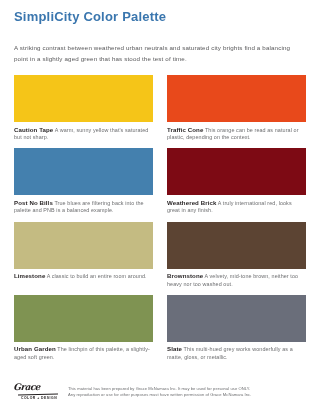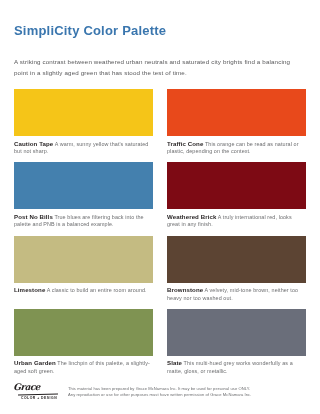--- a/index.html
+++ b/index.html
@@ -19,21 +19,21 @@
     height: 414px;
     box-sizing: border-box;
     padding: 0 14px;
   }
   .page-title {
     color: #3a76ae;
     font-size: 13px;
     font-weight: bold;
     letter-spacing: 0.2px;
     margin: 0;
-    padding-top: 24px;
+    padding-top: 10px;
     line-height: 14px;
   }
   .intro {
     color: #58585a;
     font-size: 6.2px;
     line-height: 11px;
     margin: 0;
     padding-top: 18px;
     padding-right: 12px;
     letter-spacing: 0.15px;

